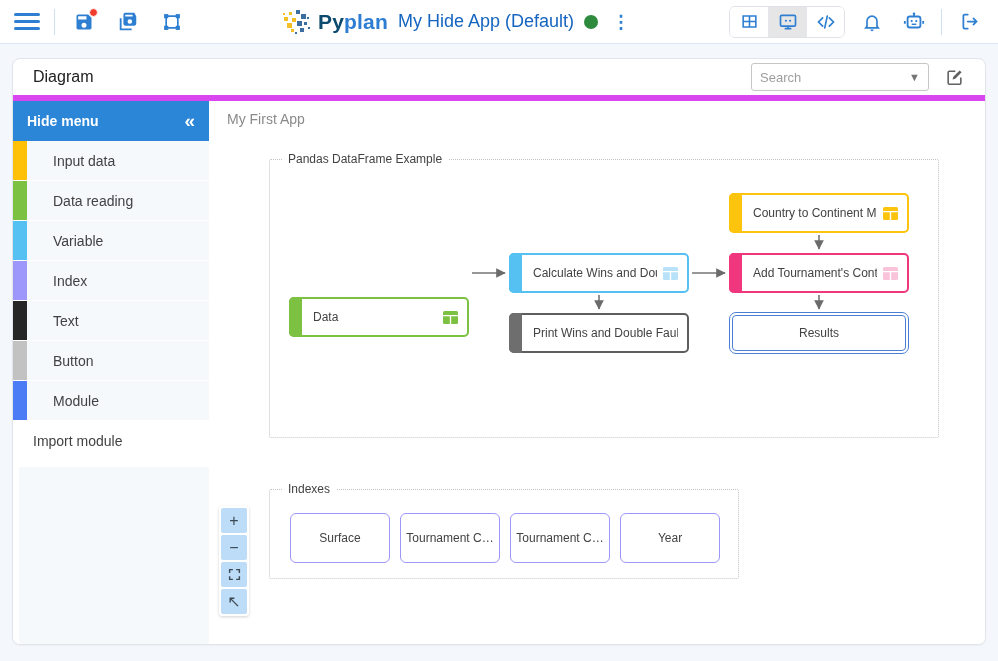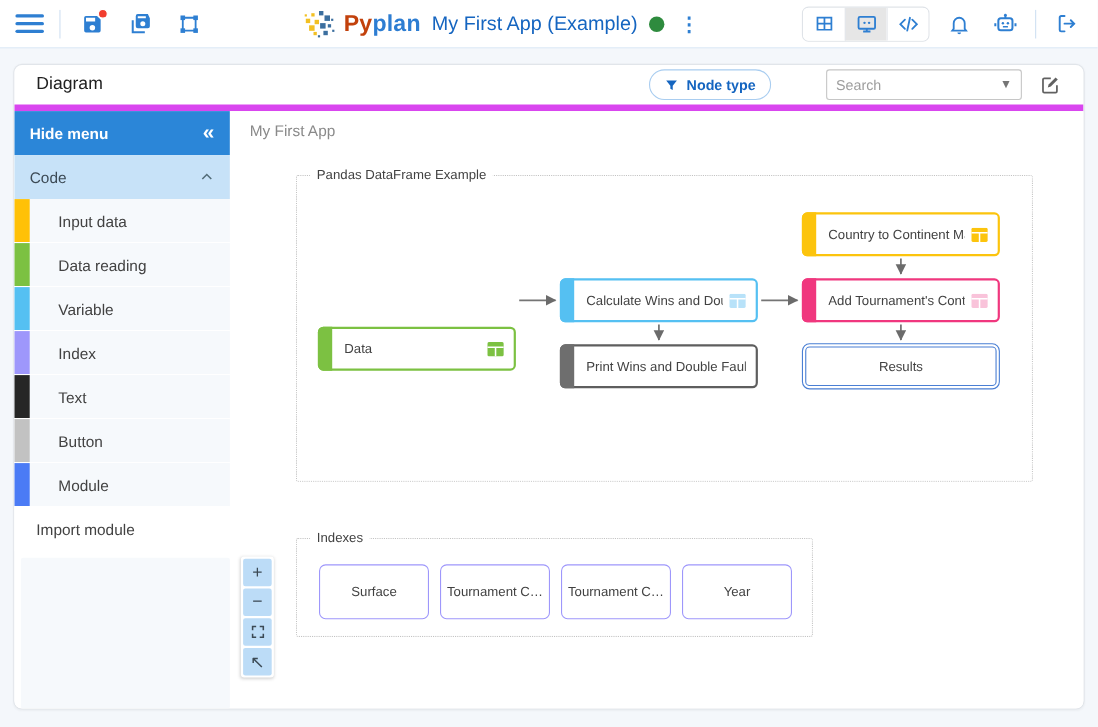--- a/index.html
+++ b/index.html
@@ -13,21 +13,21 @@
   .hamburger { width:26px; cursor:pointer; }
   .hamburger span { display:block; height:3px; background:#2e7fd2; border-radius:2px; margin:4px 0; }
   .vdiv { width:1px; height:26px; background:#cfe0f2; }
   .iconbtn { width:30px; height:30px; display:flex; align-items:center; justify-content:center;
     position:relative; cursor:pointer; }
   .badge { position:absolute; top:1px; right:1px; width:9px; height:9px; background:#f23d2e;
     border-radius:50%; border:1px solid #fff; }
   .tb-center { display:flex; align-items:center; gap:10px; margin:0 auto; }
   .brand { display:flex; align-items:center; gap:6px; }
   .brand-name { font-size:21px; font-weight:bold; letter-spacing:.2px; }
-  .brand-name .dark { color:#c2410c; }
+  .brand-name .dark { color:#0c4a6e; }
   .brand-name .blue { color:#2d7dd2; }
   .app-title { font-size:18px; color:#1565c0; font-weight:500; }
   .status-dot { width:14px; height:14px; border-radius:50%; background:#2e8b3e; }
   .kebab { color:#2e7fd2; font-size:18px; font-weight:bold; line-height:1; cursor:pointer; padding:2px 4px; }
   .tb-right { display:flex; align-items:center; gap:12px; }
   .viewgroup { display:flex; border:1px solid #dfe3e8; border-radius:6px; overflow:hidden; }
   .viewgroup .cell { width:38px; height:30px; display:flex; align-items:center; justify-content:center;
     cursor:pointer; background:#fff; }
   .viewgroup .cell + .cell { border-left:1px solid #e4e7ec; }
   .viewgroup .cell.active { background:#e6e6e6; }
@@ -161,21 +161,21 @@
             <rect x="15" y="14" width="5" height="5"></rect>
             <rect x="22" y="15" width="3" height="3"></rect>
             <rect x="18" y="21" width="4" height="4"></rect>
             <rect x="25" y="10" width="2" height="2"></rect>
             <rect x="13" y="25" width="2" height="2"></rect>
             <rect x="26" y="20" width="2" height="2"></rect>
           </g>
       </svg>
       <div class="brand-name"><span class="dark">Py</span><span class="blue">plan</span></div>
     </div>
-    <div class="app-title">My First App (Example)</div>
+    <div class="app-title">My Hide App (Default)</div>
     <div class="status-dot"></div>
     <div class="kebab">⋮</div>
   </div>
 
   <div class="tb-right">
     <div class="viewgroup">
       <div class="cell">
         <svg width="19" height="19" viewBox="0 0 24 24">
             <path fill="none" stroke="#2e7fd2" stroke-width="2" d="M4 5h16v14H4zM4 12h16M12 5v14"></path>
           </svg>
@@ -217,51 +217,39 @@
           <path fill="none" stroke="#2e7fd2" stroke-width="2" stroke-linecap="round" d="M10 12h10M16.5 8.5L20 12l-3.5 3.5"></path>
         </svg>
     </div>
   </div>
 </div>
 
 <div class="card">
   <div class="card-header">
     <div class="card-title">Diagram</div>
     <div class="header-controls">
-      <button class="nodetype-btn">
-        <svg width="13" height="13" viewBox="0 0 24 24">
-            <path fill="#1565c0" d="M3 4h18l-7 9v7l-4-2v-5L3 4z"></path>
-          </svg>
-        <span>Node type</span>
-      </button>
       <div class="searchbox">
         <input type="text" placeholder="Search" style="">
         <span class="caret">▼</span>
       </div>
       <div class="iconbtn">
         <svg width="19" height="19" viewBox="0 0 24 24">
             <path fill="none" stroke="#616161" stroke-width="2" d="M20 12v7a1.5 1.5 0 0 1-1.5 1.5h-13A1.5 1.5 0 0 1 4 19V5.5A1.5 1.5 0 0 1 5.5 4H13"></path>
             <path fill="#616161" d="M9.5 14.5l1-3.5 8-8 2.5 2.5-8 8-3.5 1z"></path>
           </svg>
       </div>
     </div>
   </div>
 
   <div class="card-body">
 
     <div class="sidebar">
       <div class="menu-head">
         <span>Hide menu</span>
         <span class="collapse">«</span>
-      </div>
-      <div class="menu-section">
-        <span>Code</span>
-        <svg width="14" height="14" viewBox="0 0 24 24">
-            <path fill="none" stroke="#546e7a" stroke-width="2.4" d="M5 15l7-7 7 7"></path>
-          </svg>
       </div>
 
       <div class="menu-item">
         <span class="chip c-yellow"></span>
         <span class="lbl">Input data</span>
       </div>
       <div class="menu-item">
         <span class="chip c-green"></span>
         <span class="lbl">Data reading</span>
       </div>

